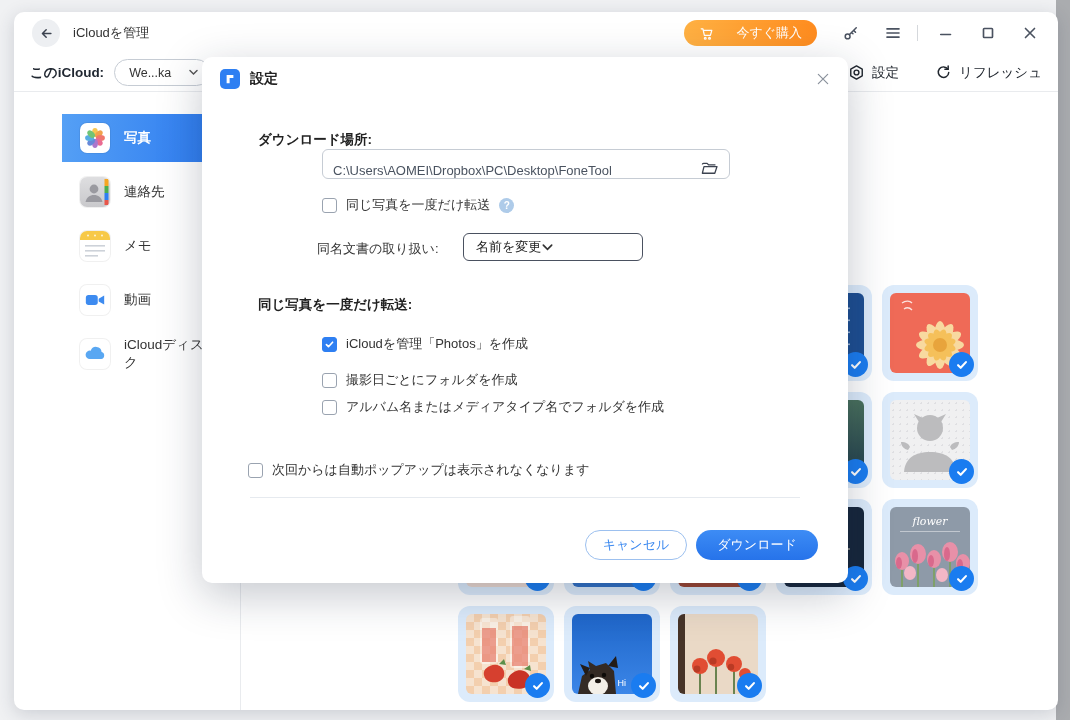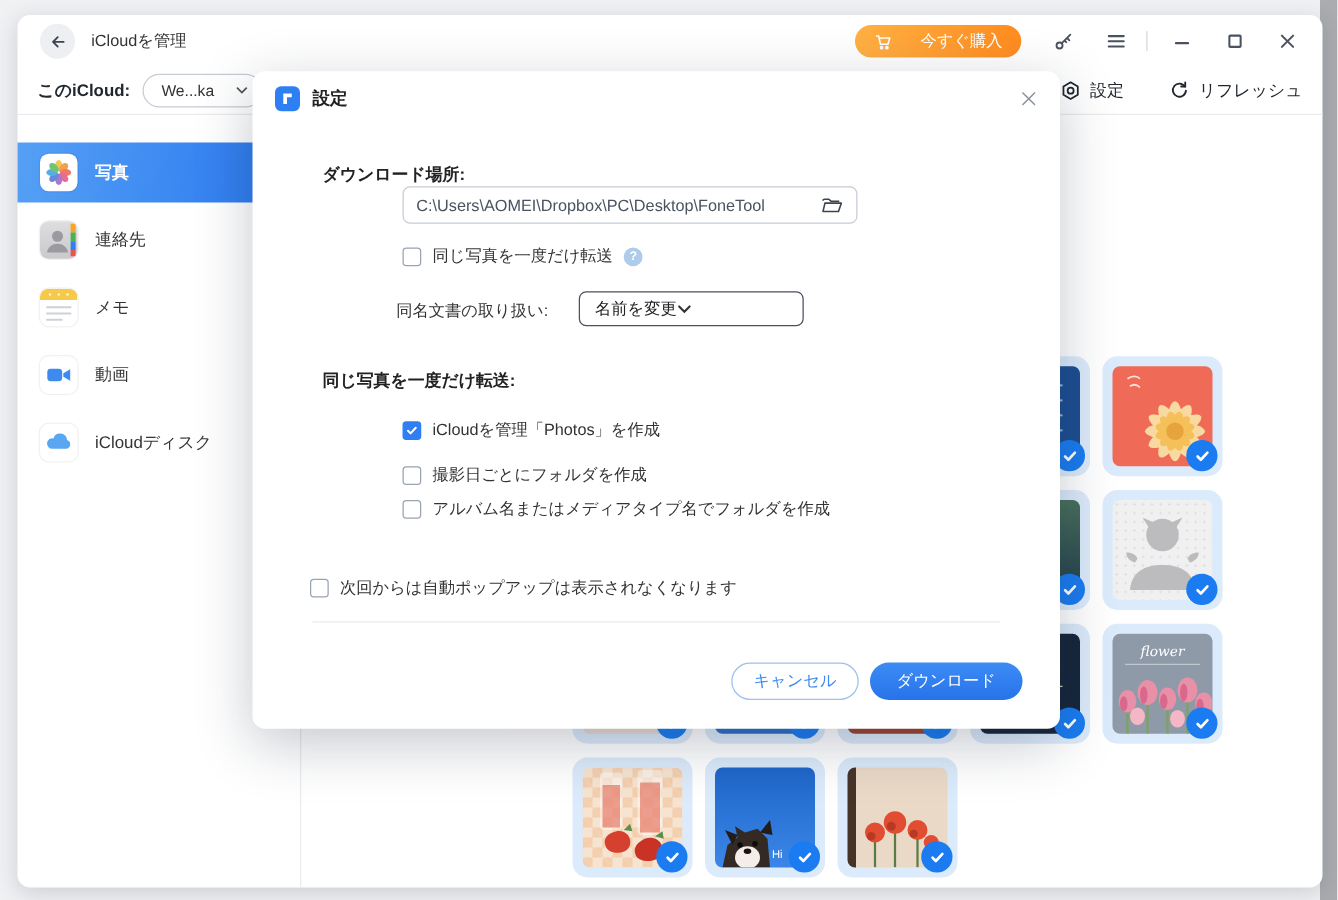--- a/index.html
+++ b/index.html
@@ -30,21 +30,21 @@
   .icloud-label { font-size:13.5px; font-weight:bold; color:#1f2630; }
   .acct-pill { margin-left:10px; height:27px; min-width:96px; border:1px solid #c6ccd4; border-radius:14px;
                display:flex; align-items:center; justify-content:space-between; padding:0 10px 0 14px; font-size:12.5px; color:#333; cursor:pointer; background:#fff; }
   .acct-pill svg { width:11px; height:11px; stroke:#555; }
   .toolbar2 .spacer { flex:1; }
   .t2-btn { display:flex; align-items:center; gap:7px; font-size:13.5px; color:#20262e; cursor:pointer; }
   .t2-btn svg { width:17px; height:17px; stroke:#20262e; }
   .t2-gap { width:36px; }
 
   
-  .sidebar { position:absolute; left:0; top:80px; width:226px; bottom:0; padding-top:22px; }
+  .sidebar { position:absolute; left:0; top:80px; width:226px; bottom:0; padding-top:22px;padding-left:48px; }
   .side-item { height:48px; margin:0 26px 6px 0; display:flex; align-items:center; padding-left:18px; gap:14px;
                border-radius:0 10px 10px 0; font-size:13.5px; color:#333; cursor:pointer; }
   .side-item.selected { background:linear-gradient(95deg,#55a0f5,#2d7bf0); color:#fff; font-weight:bold; }
   .app-tile { width:30px; height:30px; border-radius:7px; background:#fff; box-shadow:0 0 0 1px rgba(0,0,0,.06);
               display:flex; align-items:center; justify-content:center; position:relative; overflow:hidden; flex:0 0 auto; }
   .v-divider { position:absolute; left:226px; top:80px; bottom:0; width:1px; background:#e9ebee; }
 
   
   .tile { position:absolute; width:96px; height:96px; background:#dcebfb; border-radius:12px; padding:8px; cursor:pointer; }
   .ph { width:80px; height:80px; border-radius:6px; overflow:hidden; position:relative; }
@@ -75,22 +75,22 @@
            box-shadow:0 12px 44px rgba(25,35,60,.25); z-index:50; }
   .m-header { position:absolute; left:0; top:0; right:0; height:44px; display:flex; align-items:center; padding:0 18px; }
   .m-logo { width:20px; height:20px; border-radius:5px; background:#2e7ff2; display:flex; align-items:center; justify-content:center; }
   .m-title { margin-left:10px; font-size:14px; font-weight:bold; color:#222; }
   .m-close { position:absolute; right:16px; top:13px; width:18px; height:18px; cursor:pointer; display:flex; align-items:center; justify-content:center; }
   .m-close svg { width:16px; height:16px; stroke:#8a919c; }
 
   .m-label { position:absolute; font-size:13.5px; font-weight:bold; color:#222; }
   .m-text { position:absolute; font-size:13px; color:#333; }
 
-  .m-input { position:absolute; left:120px; top:92px; width:364px; height:30px; border:1px solid #c6ccd4; border-radius:6px;
-             display:flex; align-items:center; padding:0 10px; }
+  .m-input { position:absolute; left:120px; top:92px; width:408px; height:30px; border:1px solid #c6ccd4; border-radius:6px;
+             display:flex; align-items:flex-end; padding:0 10px; }
   .m-input input { flex:1; border:none; outline:none; font-size:13px; color:#4a5360; font-family:inherit; background:transparent; }
   .m-input svg { width:19px; height:19px; stroke:#3c4350; flex:0 0 auto; cursor:pointer; }
 
   .cb-row { position:absolute; display:flex; align-items:center; gap:9px; font-size:13px; color:#333; cursor:pointer; }
   .cb { width:15px; height:15px; border:1.5px solid #9aa3b0; border-radius:3px; background:#fff; display:flex; align-items:center; justify-content:center; flex:0 0 auto; }
   .cb svg { width:11px; height:11px; stroke:#fff; visibility:hidden; }
   .cb.on { background:#2e7ff2; border-color:#2e7ff2; }
   .cb.on svg { visibility:visible; }
   .help-dot { width:15px; height:15px; border-radius:50%; background:#aecbe9; color:#fff; font-size:10px; font-weight:bold;
               display:flex; align-items:center; justify-content:center; cursor:pointer; }

